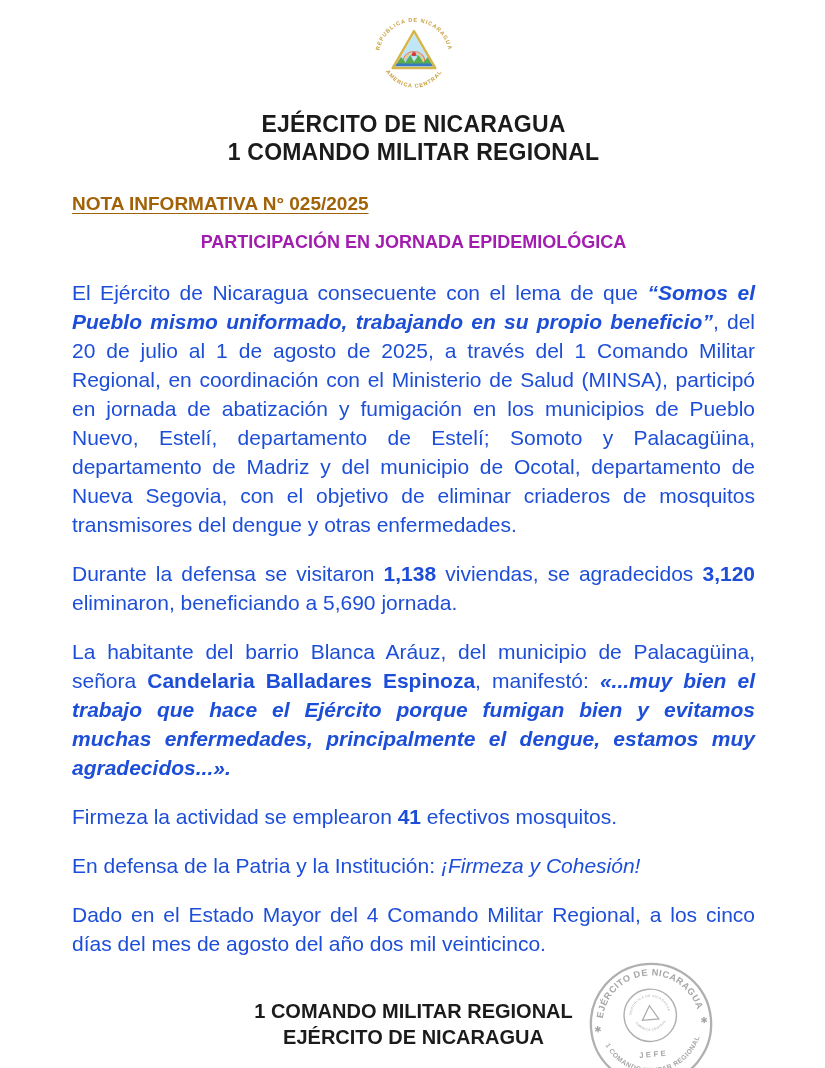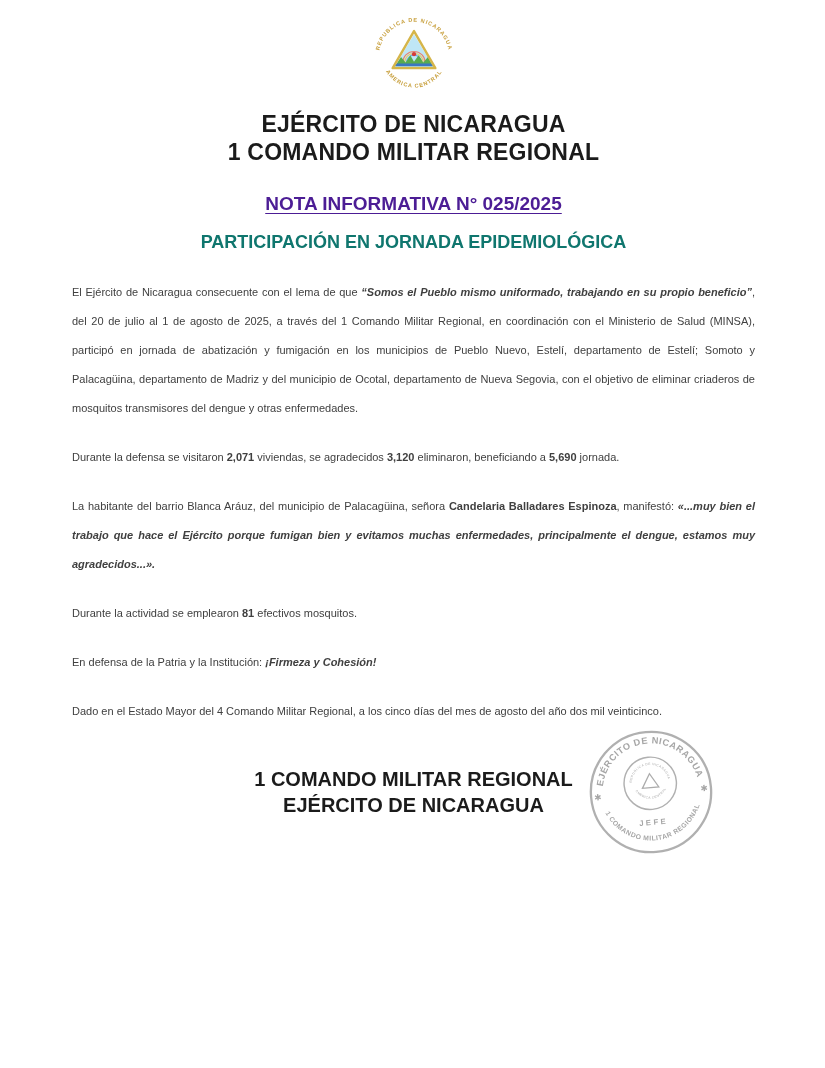--- a/index.html
+++ b/index.html
@@ -25,42 +25,42 @@
   }
   .titles {
     text-align: center;
     color: #1b1b1b;
     font-weight: bold;
     font-size: 23px;
     line-height: 28px;
     letter-spacing: 0.2px;
   }
   .nota {
-    text-align: center;
+    text-align: left;
     margin-top: 27px;
     font-weight: bold;
     font-size: 19px;
-    color: #4c1d95;
+    color: #a16207;
   }
   .nota span {
     text-decoration: underline;
     text-underline-offset: 3px;
   }
   .subject {
     text-align: center;
     margin-top: 17px;
     font-weight: bold;
     font-size: 18px;
-    color: #0f766e;
+    color: #a21caf;
   }
   .body-text p {
     margin: 20px 0 0 0;
-    font-size: 11px;
+    font-size: 21px;
     line-height: 29px;
-    color: #404040;
+    color: #1d4ed8;
     text-align: justify;
   }
   .body-text p.first {
     margin-top: 25px;
   }
   .signoff {
     position: relative;
     margin-top: 28px;
     height: 150px;
   }
@@ -123,24 +123,24 @@
     </div>
 
     <div class="nota">
       <span>NOTA INFORMATIVA N° 025/2025</span>
     </div>
 
     <div class="subject">PARTICIPACIÓN EN JORNADA EPIDEMIOLÓGICA</div>
 
     <div class="body-text">
       <p class="first"><span>El Ejército de Nicaragua consecuente con el lema de que </span><span style="font-weight: bold; font-style: italic;">“Somos el Pueblo mismo uniformado, trabajando en su propio beneficio”</span><span>, del 20 de julio al 1 de agosto de 2025, a través del 1 Comando Militar Regional, en coordinación con el Ministerio de Salud (MINSA), participó en jornada de abatización y fumigación en los municipios de Pueblo Nuevo, Estelí, departamento de Estelí; Somoto y Palacagüina, departamento de Madriz y del municipio de Ocotal, departamento de Nueva Segovia, con el objetivo de eliminar criaderos de mosquitos transmisores del dengue y otras enfermedades.</span></p>
-      <p><span>Durante la defensa se visitaron </span><span style="font-weight: bold;">2,071</span><span> viviendas, se agradecidos </span><span style="font-weight: bold;">3,120</span><span> eliminaron, beneficiando a </span><span style="font-weight: bold;">5,690</span><span> jornada.</span></p>
+      <p><span>Durante la defensa se visitaron </span><span style="font-weight: bold;">1,138</span><span> viviendas, se agradecidos </span><span style="font-weight: bold;">3,120</span><span> eliminaron, beneficiando a </span><span style="font-weight: normal;">5,690</span><span> jornada.</span></p>
       <p><span>La habitante del barrio Blanca Aráuz, del municipio de Palacagüina, señora </span><span style="font-weight: bold;">Candelaria Balladares Espinoza</span><span>, manifestó: </span><span style="font-weight: bold; font-style: italic;">«...muy bien el trabajo que hace el Ejército porque fumigan bien y evitamos muchas enfermedades, principalmente el dengue, estamos muy agradecidos...».</span></p>
-      <p><span>Durante la actividad se emplearon </span><span style="font-weight: bold;">81</span><span> efectivos mosquitos.</span></p>
-      <p><span>En defensa de la Patria y la Institución: </span><span style="font-weight: bold; font-style: italic;">¡Firmeza y Cohesión!</span></p>
+      <p><span>Firmeza la actividad se emplearon </span><span style="font-weight: bold;">41</span><span> efectivos mosquitos.</span></p>
+      <p><span>En defensa de la Patria y la Institución: </span><span style="font-weight: normal; font-style: italic;">¡Firmeza y Cohesión!</span></p>
       <p><span>Dado en el Estado Mayor del 4 Comando Militar Regional, a los cinco días del mes de agosto del año dos mil veinticinco.</span></p>
     </div>
 
     <div class="signoff">
       <div class="signoff-text">
         <div>1 COMANDO MILITAR REGIONAL</div>
         <div>EJÉRCITO DE NICARAGUA</div>
       </div>
 
       <div class="stamp">

